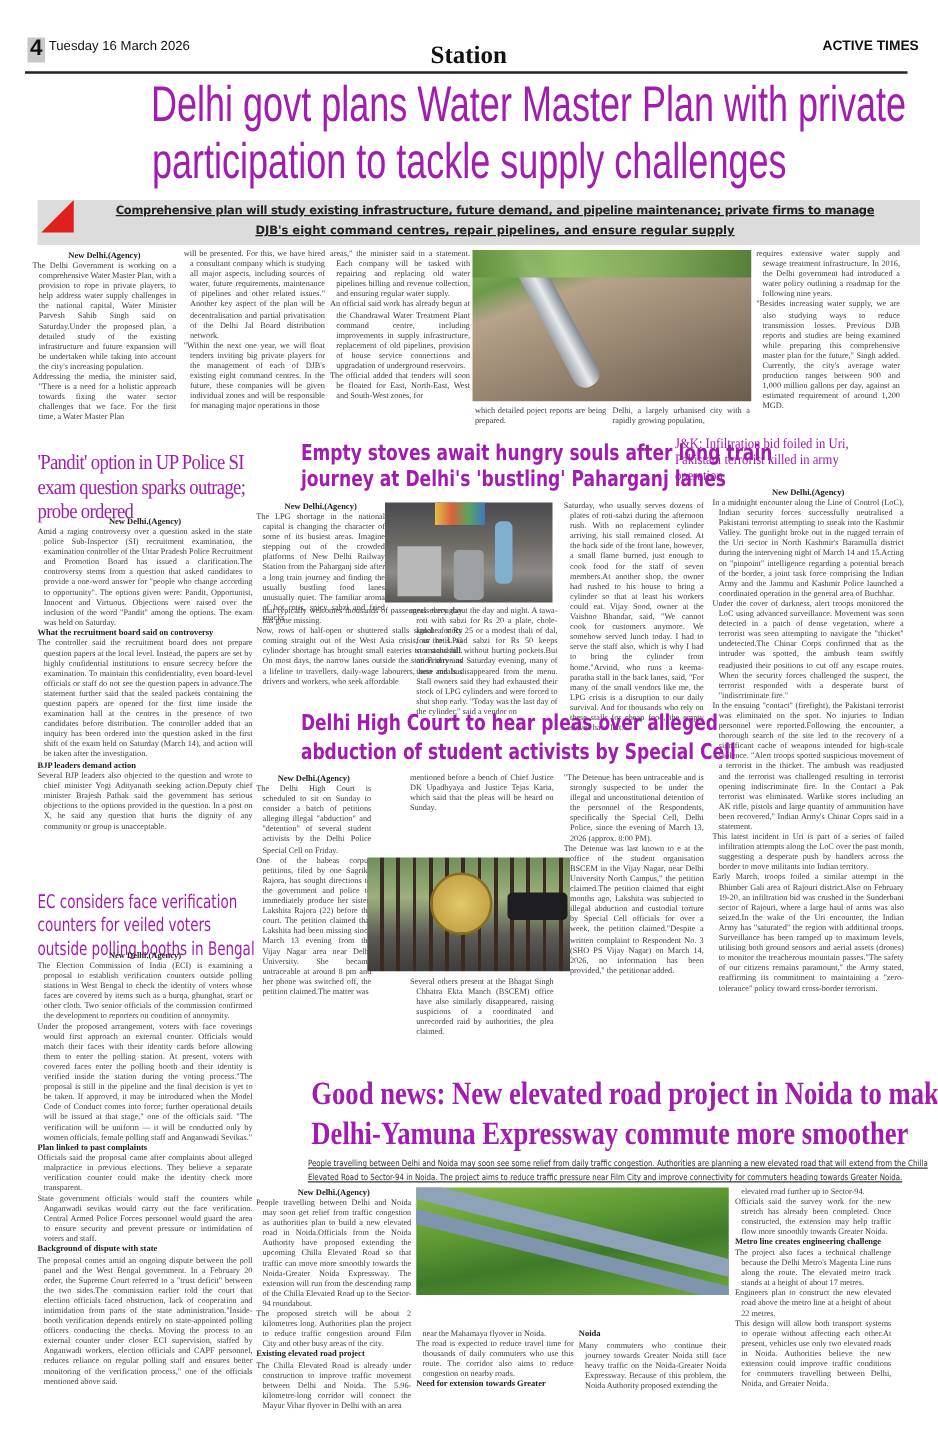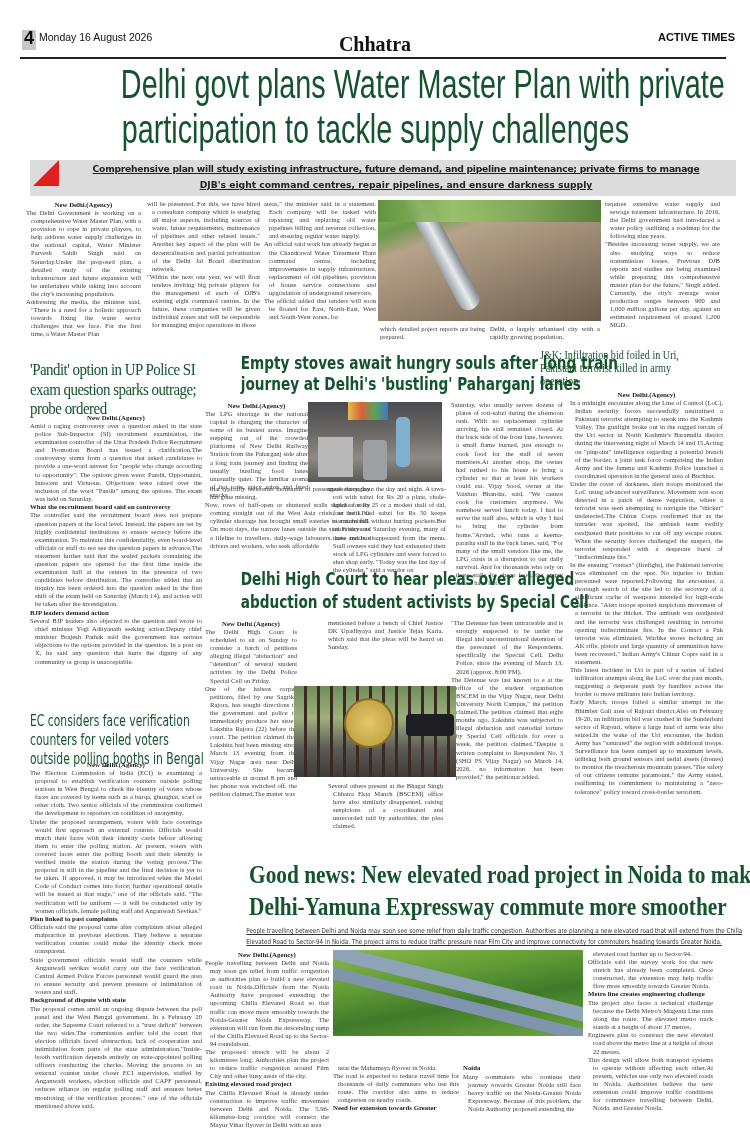--- a/index.html
+++ b/index.html
@@ -4,43 +4,43 @@
 <style>
   *{box-sizing:border-box;margin:0;padding:0}
   html,body{width:750px;height:1148px;background:#fff;overflow:hidden}
   body{position:relative;font-family:"Liberation Serif",serif;color:#333}
   .abs{position:absolute}
   .txt{font-size:6.6px;line-height:8.1px;text-align:justify;color:#3a3a3a}
   .txt p{text-indent:-5px;padding-left:5px}
   .by{font-weight:bold;text-align:center;font-size:6.8px;line-height:9px;color:#222}
   .sub{font-weight:bold;font-size:6.8px;line-height:8.5px;color:#222}
   .cond{font-family:"Liberation Sans",sans-serif;transform-origin:left top;display:inline-block;white-space:nowrap}
-  .hl{color:#14532d}
+  .hl{color:#a21caf}
   .photo{overflow:hidden}
 </style>
 </head>
 <body>
 
 <div class="abs" style="left:22px;top:30px;width:14px;height:20px;background:#c8c8c8;"></div>
 <div class="abs" style="left:22px;top:28px;width:14px;text-align:center;font-family:'Liberation Sans',sans-serif;font-weight:bold;font-size:18px;color:#111;">4</div>
-<div class="abs" style="left:39px;top:31px;font-family:'Liberation Sans',sans-serif;font-size:10.5px;color:#111;">Monday 16 August 2026</div>
-<div class="abs" style="left:300px;top:33px;width:150px;text-align:center;font-family:'Liberation Serif',serif;font-weight:bold;font-size:20px;color:#111;">Chhatra</div>
+<div class="abs" style="left:39px;top:31px;font-family:'Liberation Sans',sans-serif;font-size:10.5px;color:#111;">Tuesday 16 March 2026</div>
+<div class="abs" style="left:300px;top:33px;width:150px;text-align:center;font-family:'Liberation Serif',serif;font-weight:bold;font-size:20px;color:#111;">Station</div>
 <div class="abs" style="right:0;top:31px;width:150px;text-align:right;padding-right:0;left:585px;font-family:'Liberation Sans',sans-serif;font-weight:bold;font-size:11px;color:#111;">ACTIVE TIMES</div>
 <div class="abs" style="left:20px;top:57px;width:706px;height:2px;background:#222;"></div>
 
 <div class="abs hl" style="left:22px;top:62px;width:706px;text-align:center;overflow:visible;">
   <span class="cond" style="font-size:40px;line-height:44px;transform:scaleX(0.72);transform-origin:center top;display:block;">Delhi govt plans Water Master Plan with private</span>
 </div>
 <div class="abs hl" style="left:22px;top:107px;width:706px;text-align:right;">
   <span class="cond" style="font-size:40px;line-height:44px;transform:scaleX(0.72);transform-origin:center top;display:block;">participation to tackle supply challenges</span>
 </div>
 <div class="abs" style="left:30px;top:160px;width:706px;height:36px;background:#dcdcdc;"></div>
 <div class="abs" style="left:33px;top:160px;width:0;height:0;border-top:26px solid transparent;border-left:26px solid #e0201c;transform:scaleX(-1) rotate(0deg);"></div>
 <div class="abs" style="left:60px;top:162px;width:672px;text-align:center;font-family:'DejaVu Sans',sans-serif;font-weight:bold;font-size:9.2px;letter-spacing:-0.25px;line-height:14px;text-decoration:underline;color:#222;white-space:nowrap;">Comprehensive plan will study existing infrastructure, future demand, and pipeline maintenance; private firms to manage</div>
-<div class="abs" style="left:60px;top:178px;width:672px;text-align:center;font-family:'DejaVu Sans',sans-serif;font-weight:bold;font-size:9.2px;line-height:14px;text-decoration:underline;color:#222;">DJB's eight command centres, repair pipelines, and ensure darkness supply</div>
+<div class="abs" style="left:60px;top:178px;width:672px;text-align:center;font-family:'DejaVu Sans',sans-serif;font-weight:bold;font-size:9.2px;line-height:14px;text-decoration:underline;color:#222;">DJB's eight command centres, repair pipelines, and ensure regular supply</div>
 
 <div class="abs txt" style="left:26px;top:200px;width:115px;">
   <div class="by">New Delhi.(Agency)</div>
   <p>The Delhi Government is working on a comprehensive Water Master Plan, with a provision to rope in private players, to help address water supply challenges in the national capital, Water Minister Parvesh Sahib Singh said on Saturday.Under the proposed plan, a detailed study of the existing infrastructure and future expansion will be undertaken while taking into account the city's increasing population.</p>
   <p>Addressing the media, the minister said, "There is a need for a holistic approach towards fixing the water sector challenges that we face. For the first time, a Water Master Plan</p>
 </div>
 <div class="abs txt" style="left:147px;top:200px;width:113px;">
   <p>will be presented. For this, we have hired a consultant company which is studying all major aspects, including sources of water, future requirements, maintenance of pipelines and other related issues." Another key aspect of the plan will be decentralisation and partial privatisation of the Delhi Jal Board distribution network.</p>
   <p>"Within the next one year, we will float tenders inviting big private players for the management of each of DJB's existing eight command centres. In the future, these companies will be given individual zones and will be responsible for managing major operations in those</p>
 </div>

